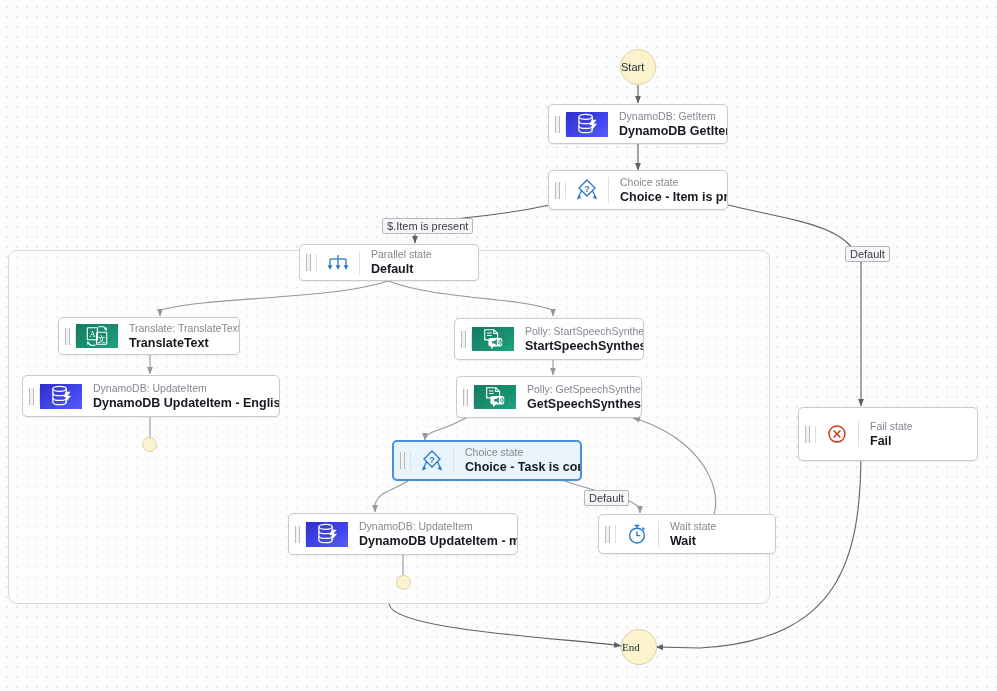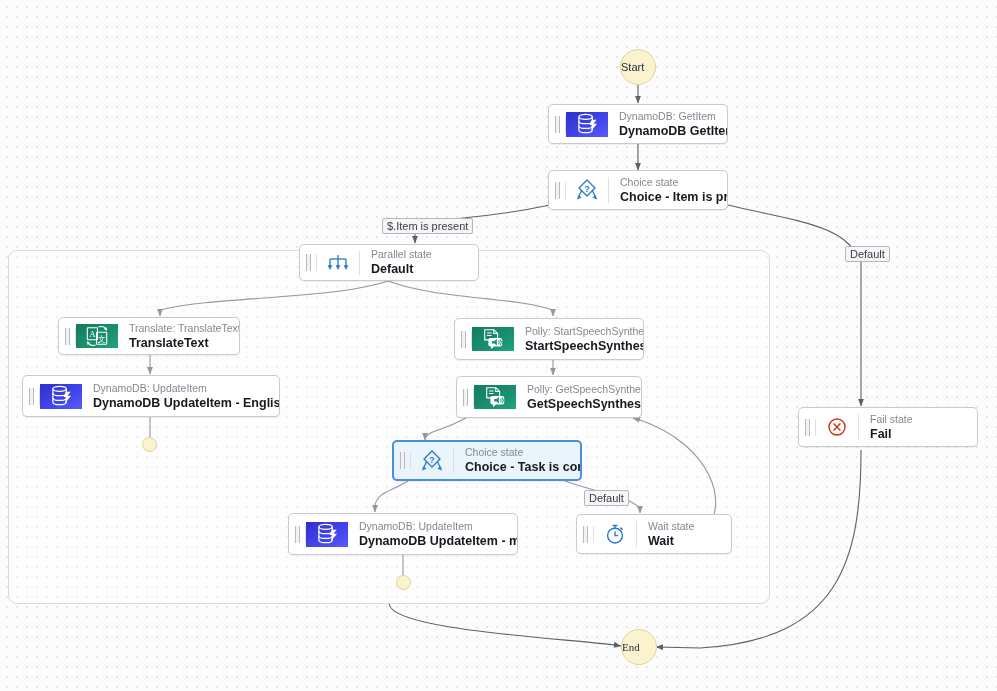--- a/index.html
+++ b/index.html
@@ -401,40 +401,40 @@
         </g>
         <path d="M16.5,8 L21.5,8 L18.3,12.2 L22,12.2 L15.5,20 L17.4,13.6 L14.2,13.6 z" fill="#ffffff"></path>
       </svg>
     </div>
     <div class="labels">
       <div class="sub">DynamoDB: UpdateItem</div>
       <div class="title">DynamoDB UpdateItem - mp3 URL</div>
     </div>
   </div>
 
-  <div class="node" style="left:576px; top:514px; width:156px; height:40px;">
+  <div class="node" style="left:598px; top:514px; width:178px; height:40px;">
     <div class="grip">
         <i></i>
       </div>
     <div class="icon-cell plain">
       <svg width="26" height="26" viewBox="0 0 26 26">
         <circle cx="13" cy="14.6" r="7.4" fill="none" stroke="#2878c8" stroke-width="1.4"></circle>
         <path d="M13,10.6 V14.6 H16.2" fill="none" stroke="#2878c8" stroke-width="1.4"></path>
         <path d="M10.6,4.4 H15.4" stroke="#2878c8" stroke-width="1.5"></path>
         <path d="M13,4.4 V7.2" stroke="#2878c8" stroke-width="1.5"></path>
         <path d="M18.4,6.6 L20.4,8.6" stroke="#2878c8" stroke-width="1.5"></path>
       </svg>
     </div>
     <div class="labels">
       <div class="sub">Wait state</div>
       <div class="title">Wait</div>
     </div>
   </div>
 
-  <div class="node" style="left:798px; top:407px; width:180px; height:40px;">
+  <div class="node" style="left:798px; top:407px; width:180px; height:54px;">
     <div class="grip">
         <i></i>
       </div>
     <div class="icon-cell plain">
       <svg width="26" height="26" viewBox="0 0 26 26">
         <circle cx="13" cy="13" r="8" fill="none" stroke="#d13212" stroke-width="1.4"></circle>
         <path d="M9.6,9.6 L16.4,16.4 M16.4,9.6 L9.6,16.4" stroke="#d13212" stroke-width="1.4"></path>
       </svg>
     </div>
     <div class="labels">

